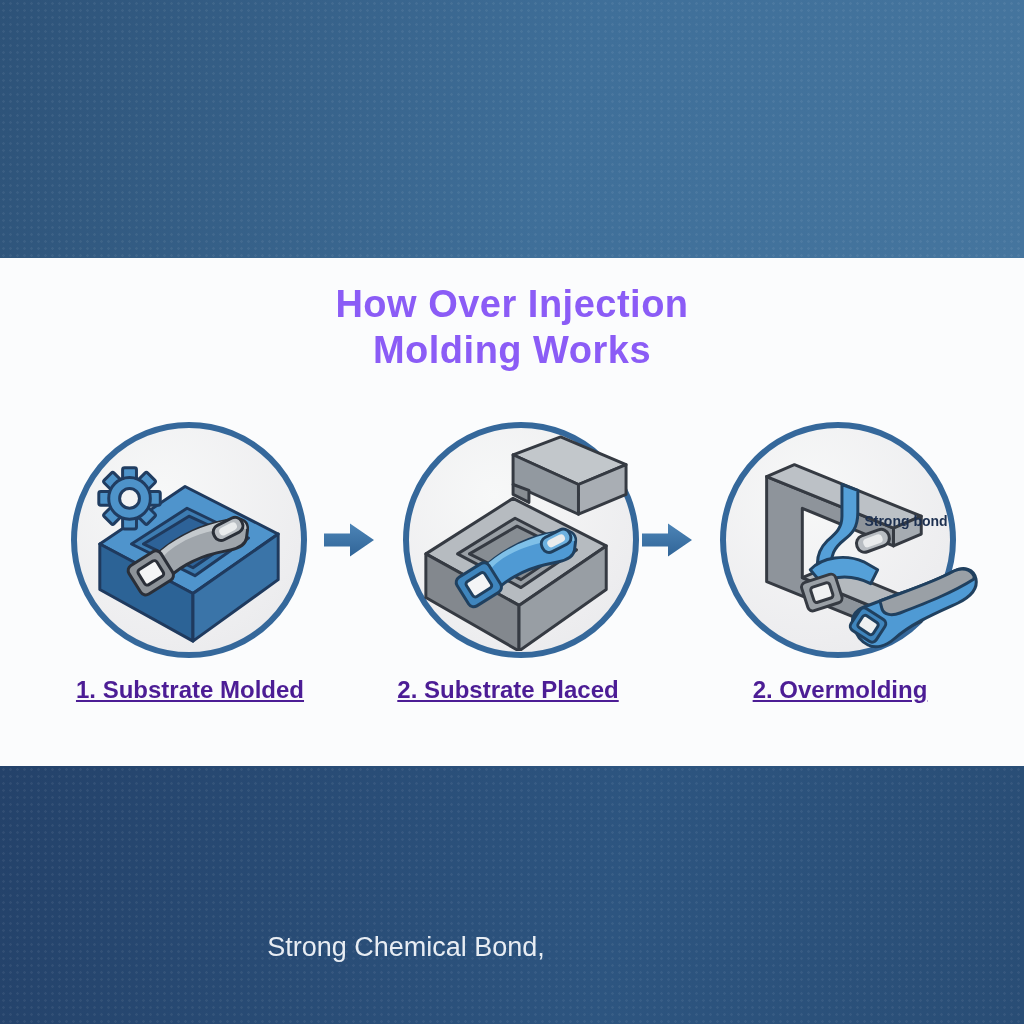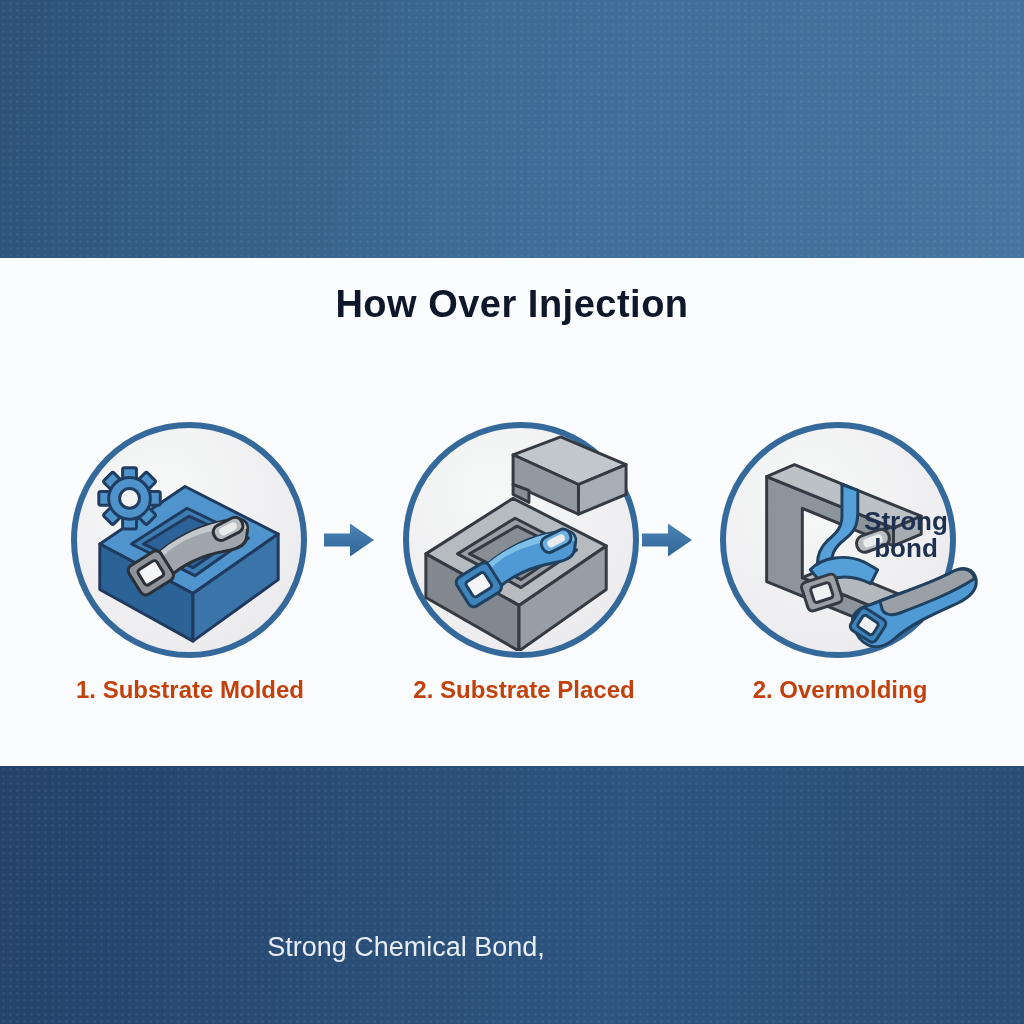--- a/index.html
+++ b/index.html
@@ -20,21 +20,21 @@
   }
   .band-middle{
     top:258px;height:508px;background:#fbfcfd;
   }
   .band-bottom{
     top:766px;height:258px;
     background:linear-gradient(100deg,#24426a 0%,#2d5580 60%,#294d75 100%);
   }
   .title{
     position:absolute;top:281px;left:0;width:1024px;
-    text-align:center;color:#0f172a;font-weight:700;
+    text-align:center;color:#8b5cf6;font-weight:700;
     font-size:38px;line-height:46px;letter-spacing:.5px;
   }
   .circle{
     position:absolute;width:236px;height:236px;border-radius:50%;
     border:6px solid #35689b;box-sizing:border-box;
     background:radial-gradient(circle at 38% 30%,#f7f8f8 0%,#ededef 70%,#e7e8ea 100%);
     display:flex;align-items:center;justify-content:center;
   }
   .circle svg{width:222px;height:222px;}
   .c1{left:71px;top:422px;}
@@ -42,47 +42,48 @@
   .c3{left:720px;top:422px;}
   .arrow{
     position:absolute;width:50px;height:36px;
     background:linear-gradient(180deg,#4e86b8,#2f6396);
     clip-path:polygon(0 32%,52% 32%,52% 4%,100% 50%,52% 96%,52% 68%,0 68%);
   }
   .a1{left:324px;top:522px;}
   .a2{left:642px;top:522px;}
   .step-label{
     position:absolute;top:676px;width:340px;text-align:center;
-    color:#c2410c;font-weight:700;font-size:24px;
+    color:#4c1d95;font-weight:700;font-size:24px;text-decoration:underline;
   }
   .l1{left:20px;}
-  .l2{left:354px;}
+  .l2{left:338px;}
   .l3{left:670px;}
   .bond-note{
     position:absolute;left:856px;top:508px;width:100px;
     text-align:center;color:#1d3050;font-weight:700;
-    font-size:26px;line-height:27px;z-index:3;
+    font-size:14px;line-height:27px;z-index:3;
   }
   .finished-part{
     position:absolute;left:836px;top:545px;width:152px;height:136px;z-index:4;
   }
   .footer{
     position:absolute;top:928px;left:0;width:812px;text-align:center;
     color:#e8edf3;font-size:27px;line-height:39px;font-weight:400;
   }
 </style>
 </head>
 <body>
 
 <div class="band band-top"></div>
 <div class="band band-middle"></div>
 <div class="band band-bottom"></div>
 
 <div class="title">
   <div>How Over Injection</div>
+  <div>Molding Works</div>
 </div>
 
 <div class="circle c1">
   <svg viewBox="0 0 224 224">
 
     <g stroke="#1f3a5e" stroke-width="3" stroke-linejoin="round">
       <polygon points="22,116 108,58 202,106 116,166" fill="#4f94cc"></polygon>
       <polygon points="22,116 22,162 116,214 116,166" fill="#2c6396"></polygon>
       <polygon points="116,166 116,214 202,152 202,106" fill="#3a74a8"></polygon>
 

